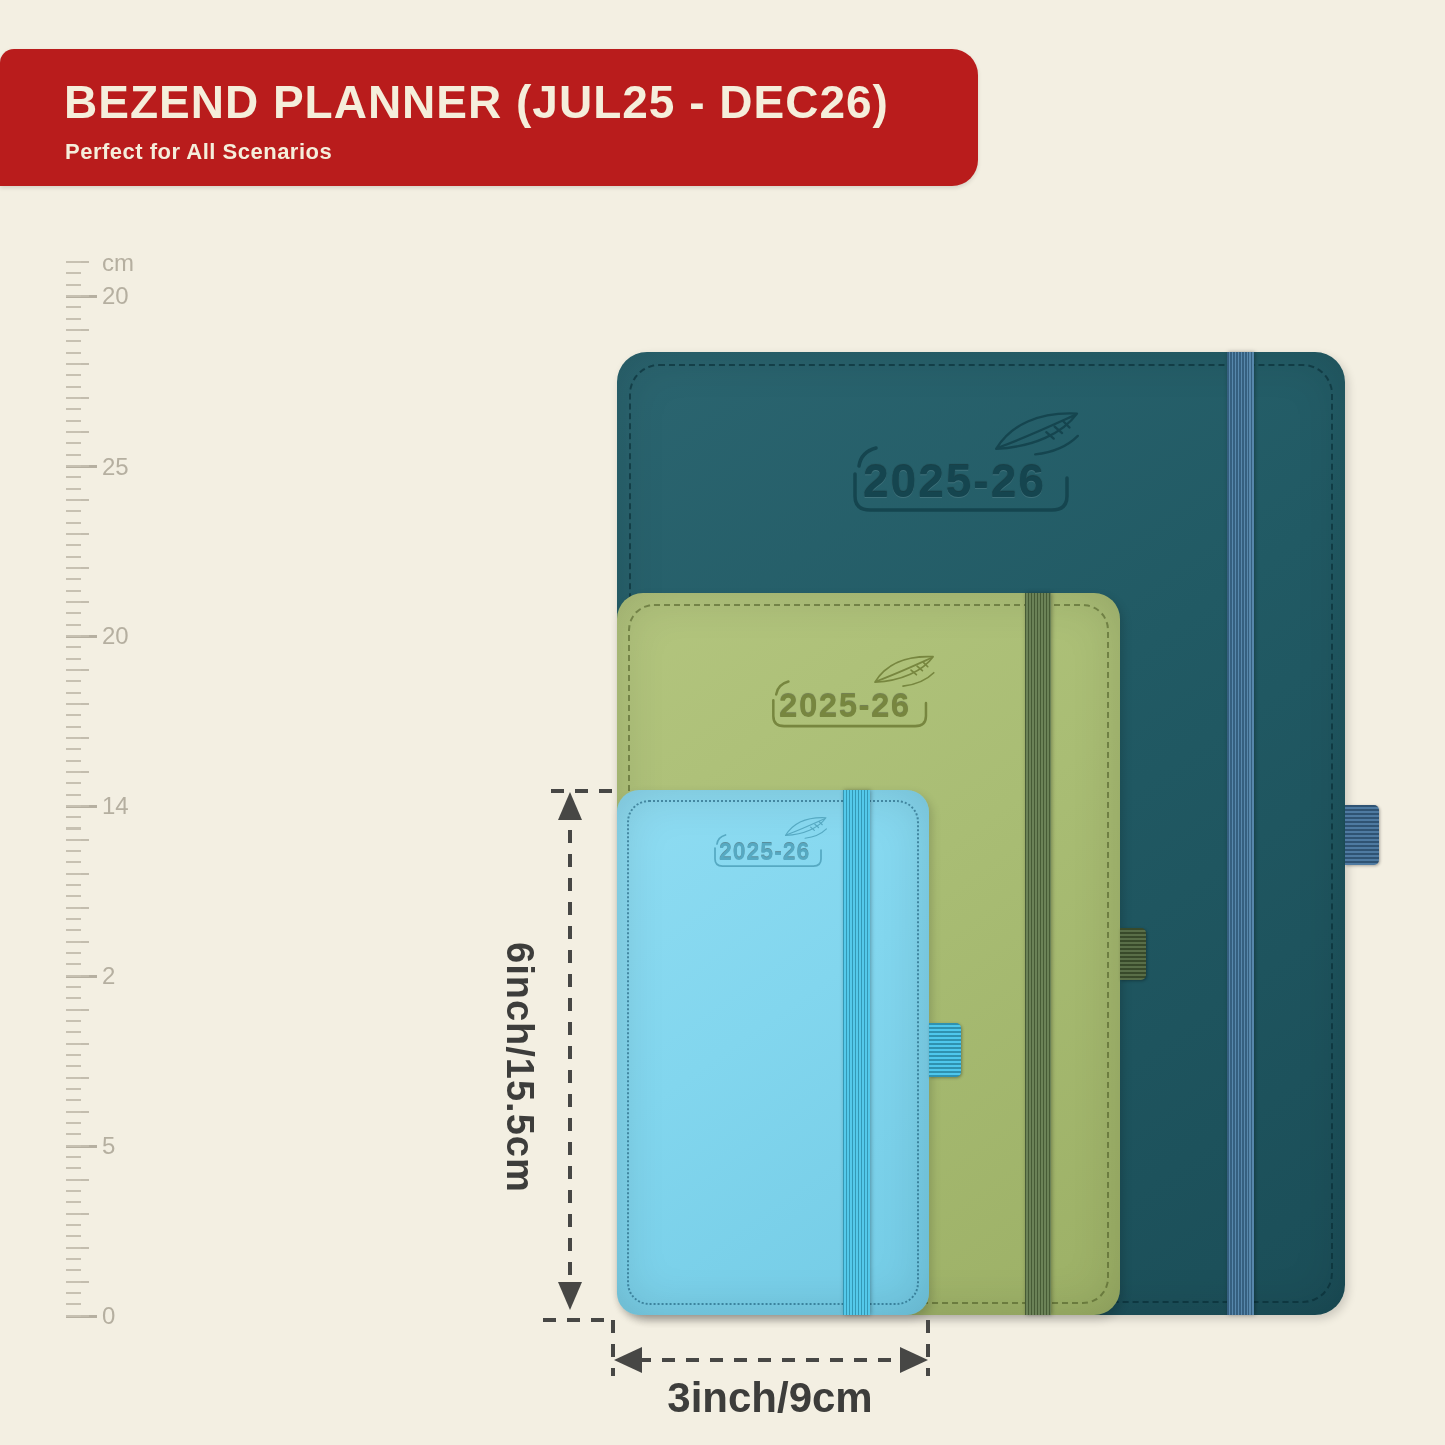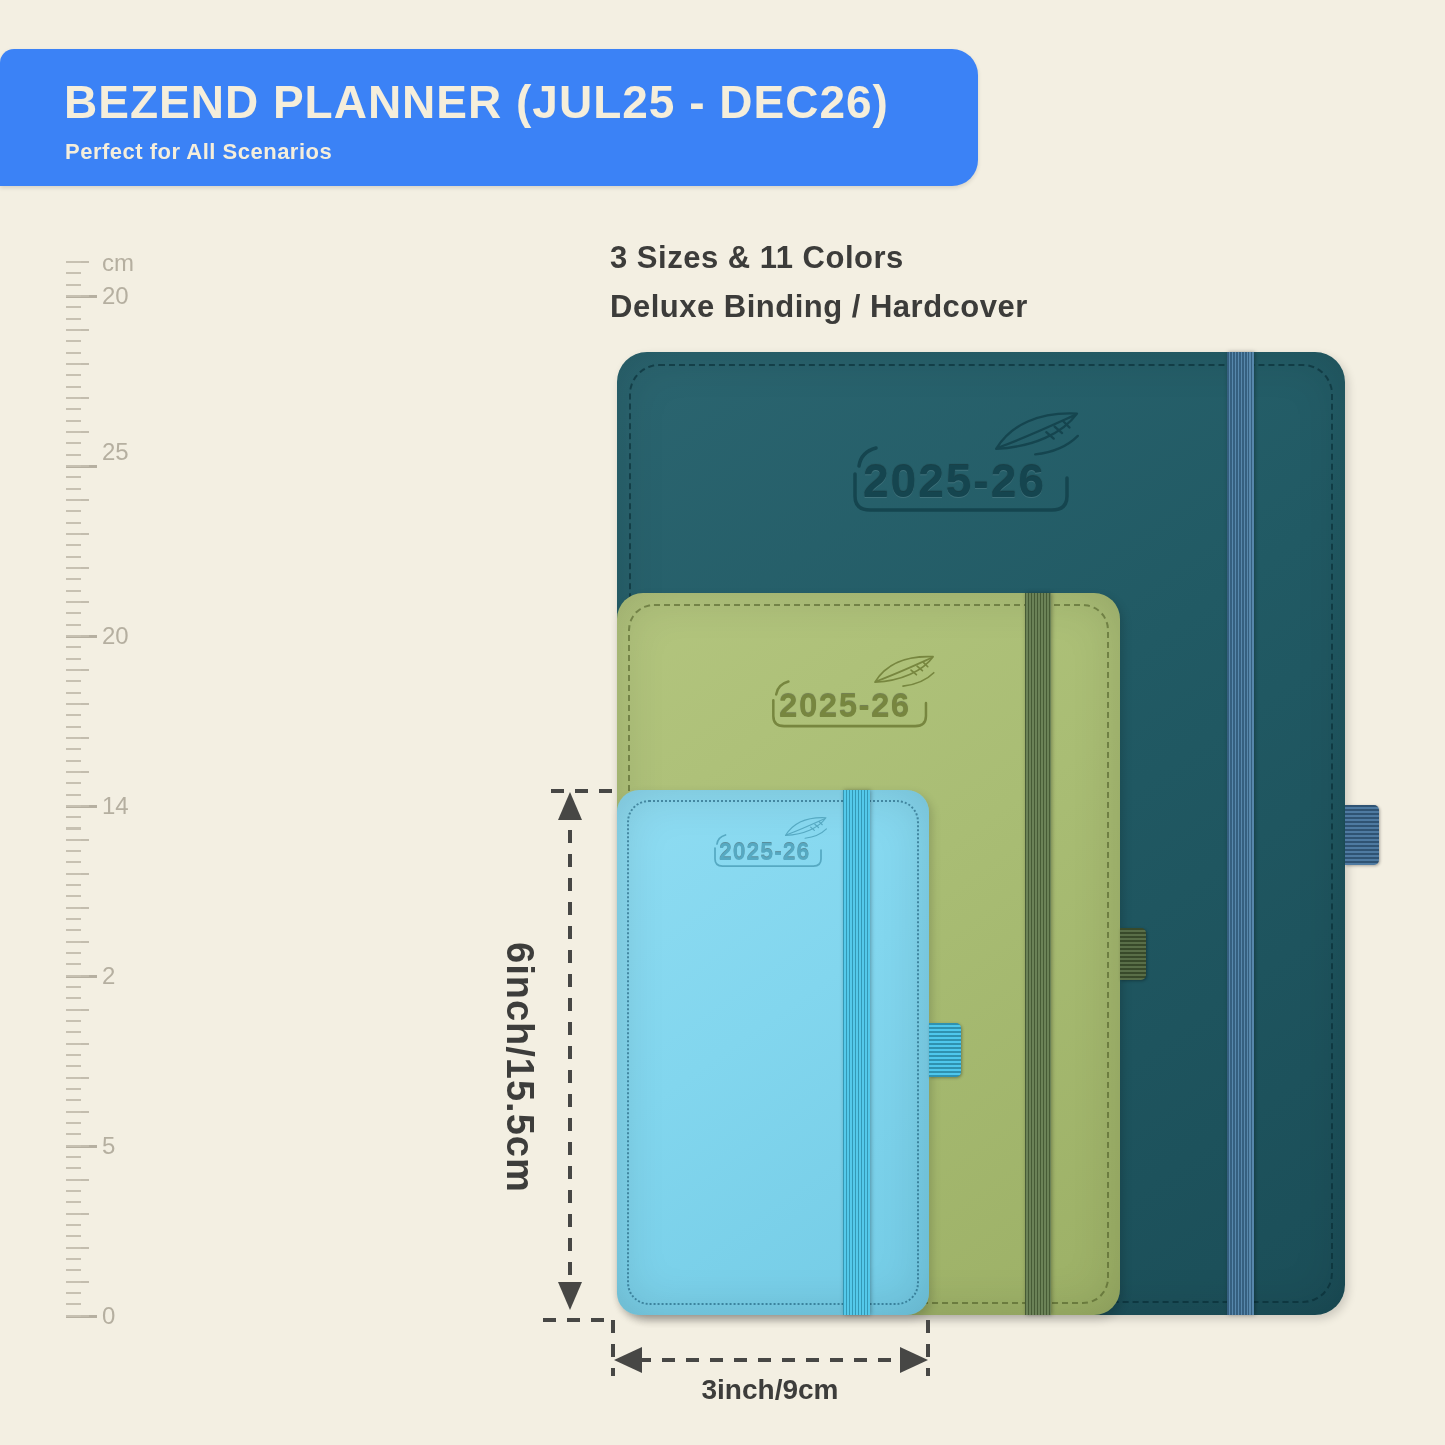--- a/index.html
+++ b/index.html
@@ -4,21 +4,21 @@
 <style>
   html,body{margin:0;padding:0;background:#e8e4d8;}
   .stage{
     position:relative;width:1445px;height:1445px;overflow:hidden;
     background:#f3efe2;
     font-family:"Liberation Sans","DejaVu Sans",sans-serif;
   }
   
   .banner{
     position:absolute;left:0;top:49px;width:978px;height:137px;
-    background:#3b82f6;border-radius:14px 26px 26px 0;
+    background:#b91c1c;border-radius:14px 26px 26px 0;
     box-shadow:0 2px 4px rgba(0,0,0,0.12);
   }
   .banner-title{
     position:absolute;left:64px;top:26px;
     font-size:46px;font-weight:bold;letter-spacing:1px;color:#f5eedb;
     white-space:nowrap;
   }
   .banner-subtitle{
     position:absolute;left:65px;top:90px;
     font-size:22px;font-weight:bold;color:#f5eedb;letter-spacing:0.5px;
@@ -95,42 +95,38 @@
   
   .meas{position:absolute;z-index:5;}
   .dash-v{width:4px;background-image:repeating-linear-gradient(to bottom,#474745 0 13px,transparent 13px 24px);}
   .dash-h{height:4px;background-image:repeating-linear-gradient(to right,#474745 0 13px,transparent 13px 24px);}
   .tri{width:0;height:0;}
   .tri-up{border-left:12px solid transparent;border-right:12px solid transparent;border-bottom:28px solid #474745;}
   .tri-down{border-left:12px solid transparent;border-right:12px solid transparent;border-top:28px solid #474745;}
   .tri-left{border-top:13px solid transparent;border-bottom:13px solid transparent;border-right:28px solid #474745;}
   .tri-right{border-top:13px solid transparent;border-bottom:13px solid transparent;border-left:28px solid #474745;}
   .h-label{left:498px;top:942px;writing-mode:vertical-rl;font-size:38px;font-weight:bold;color:#3d3d3b;letter-spacing:1px;}
-  .w-label{left:620px;top:1374px;width:300px;text-align:center;font-size:28px;font-weight:bold;color:#3d3d3b;}
+  .w-label{left:620px;top:1374px;width:300px;text-align:center;font-size:42px;font-weight:bold;color:#3d3d3b;}
 </style>
 </head>
 <body>
 
 <div class="stage">
 
   <div class="banner">
     <div class="banner-title">BEZEND PLANNER (JUL25 - DEC26)</div>
     <div class="banner-subtitle">Perfect for All Scenarios</div>
   </div>
 
-  <div class="headline">
-    <div>3 Sizes &amp; 11 Colors</div>
-    <div>Deluxe Binding / Hardcover</div>
-  </div>
 
   <div class="ruler">
     <div class="ruler-ticks"></div>
     <div class="rlabel" style="top:2px">cm</div>
     <div class="rlabel" style="top:35px">20</div>
-    <div class="rlabel" style="top:191px">25</div>
+    <div class="rlabel" style="top:206px">25</div>
     <div class="rlabel" style="top:375px">20</div>
     <div class="rlabel" style="top:545px">14</div>
     <div class="rlabel" style="top:715px">2</div>
     <div class="rlabel" style="top:885px">5</div>
     <div class="rlabel" style="top:1055px">0</div>
   </div>
 
 
   <div class="planner planner-large">
     <div class="stitch"></div>

